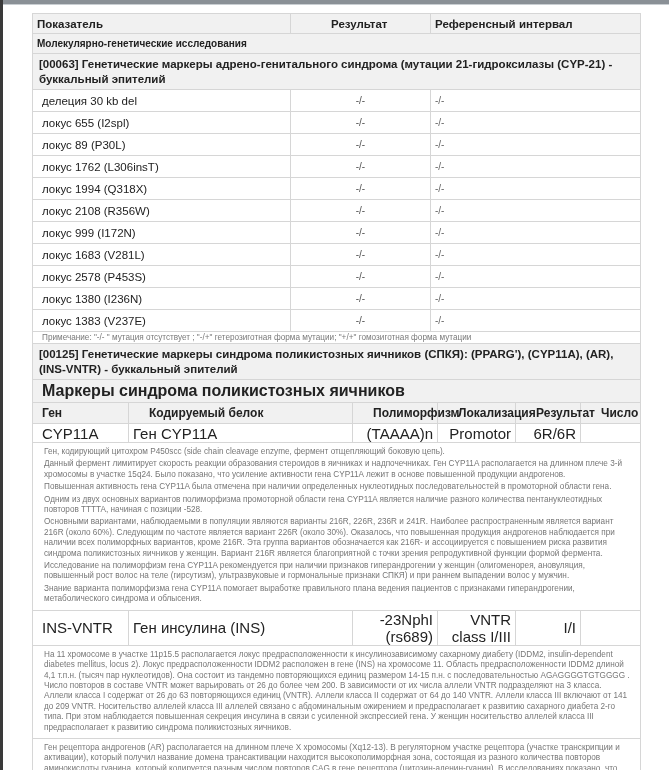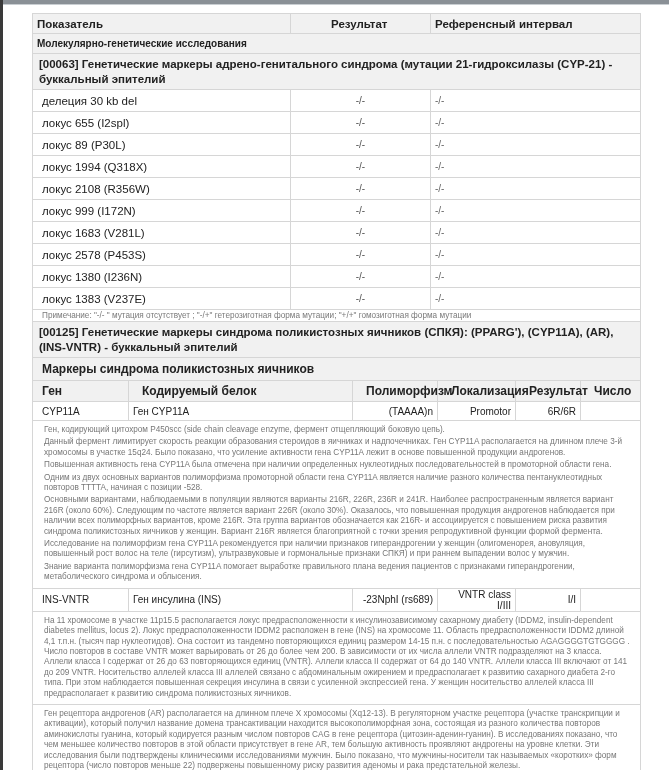--- a/index.html
+++ b/index.html
@@ -15,24 +15,24 @@
   td, th { border:1px solid #d6d6d6; padding:0 4px; font-weight:normal; text-align:left; vertical-align:middle; }
   .hdr th { background:#f1f1f1; font-weight:bold; font-size:11.5px; height:19px; color:#222; }
   .hdr th.c { text-align:left; padding-left:40px; }
   .sec td { background:#f1f1f1; font-weight:bold; font-size:10px; height:19px; }
   .sub td { background:#f1f1f1; font-weight:bold; font-size:11.5px; line-height:15px; padding:3px 18px 2px 6px; }
   .row td { font-size:11.5px; height:21px; color:#222; }
   .row td.n { padding-left:9px; }
   .row td.r { text-align:center; font-size:10px; color:#555; }
   .row td.ref { font-size:10px; color:#666; }
   .note td { font-size:8.2px; color:#7a7a7a; height:11px; padding-left:9px; }
-  .grp td { background:#f1f1f1; font-weight:bold; font-size:12px; height:22px; padding-left:9px; }
+  .grp td { background:#f1f1f1; font-weight:bold; font-size:16px; height:22px; padding-left:9px; }
   .mh td { font-weight:bold; font-size:12px; height:20px; background:#f1f1f1; padding-left:9px; }
-  .mh td.pl { padding-left:13px; }
-  .mr td { font-size:10px; height:18px; }
+  .mh td.pl { padding-left:20px; }
+  .mr td { font-size:15px; height:18px; }
   .mr td.g { padding-left:9px; }
   .mr td.c { text-align:right; }
   .desc td { font-size:8.2px; line-height:10.4px; color:#777; padding:2px 6px 3px 9px; }
   .desc p { margin:2px; }
 </style>
 </head>
 <body>
 
 <div class="topbar"></div>
 <div class="leftbar"></div>
@@ -62,20 +62,25 @@
       <td class="r">-/-</td>
       <td class="ref">-/-</td>
     </tr>
     <tr class="row">
       <td class="n">локус 655 (I2spl)</td>
       <td class="r">-/-</td>
       <td class="ref">-/-</td>
     </tr>
     <tr class="row">
       <td class="n">локус 89 (P30L)</td>
+      <td class="r">-/-</td>
+      <td class="ref">-/-</td>
+    </tr>
+    <tr class="row">
+      <td class="n">локус 1762 (L306insT)</td>
       <td class="r">-/-</td>
       <td class="ref">-/-</td>
     </tr>
     <tr class="row">
       <td class="n">локус 1994 (Q318X)</td>
       <td class="r">-/-</td>
       <td class="ref">-/-</td>
     </tr>
     <tr class="row">
       <td class="n">локус 2108 (R356W)</td>

